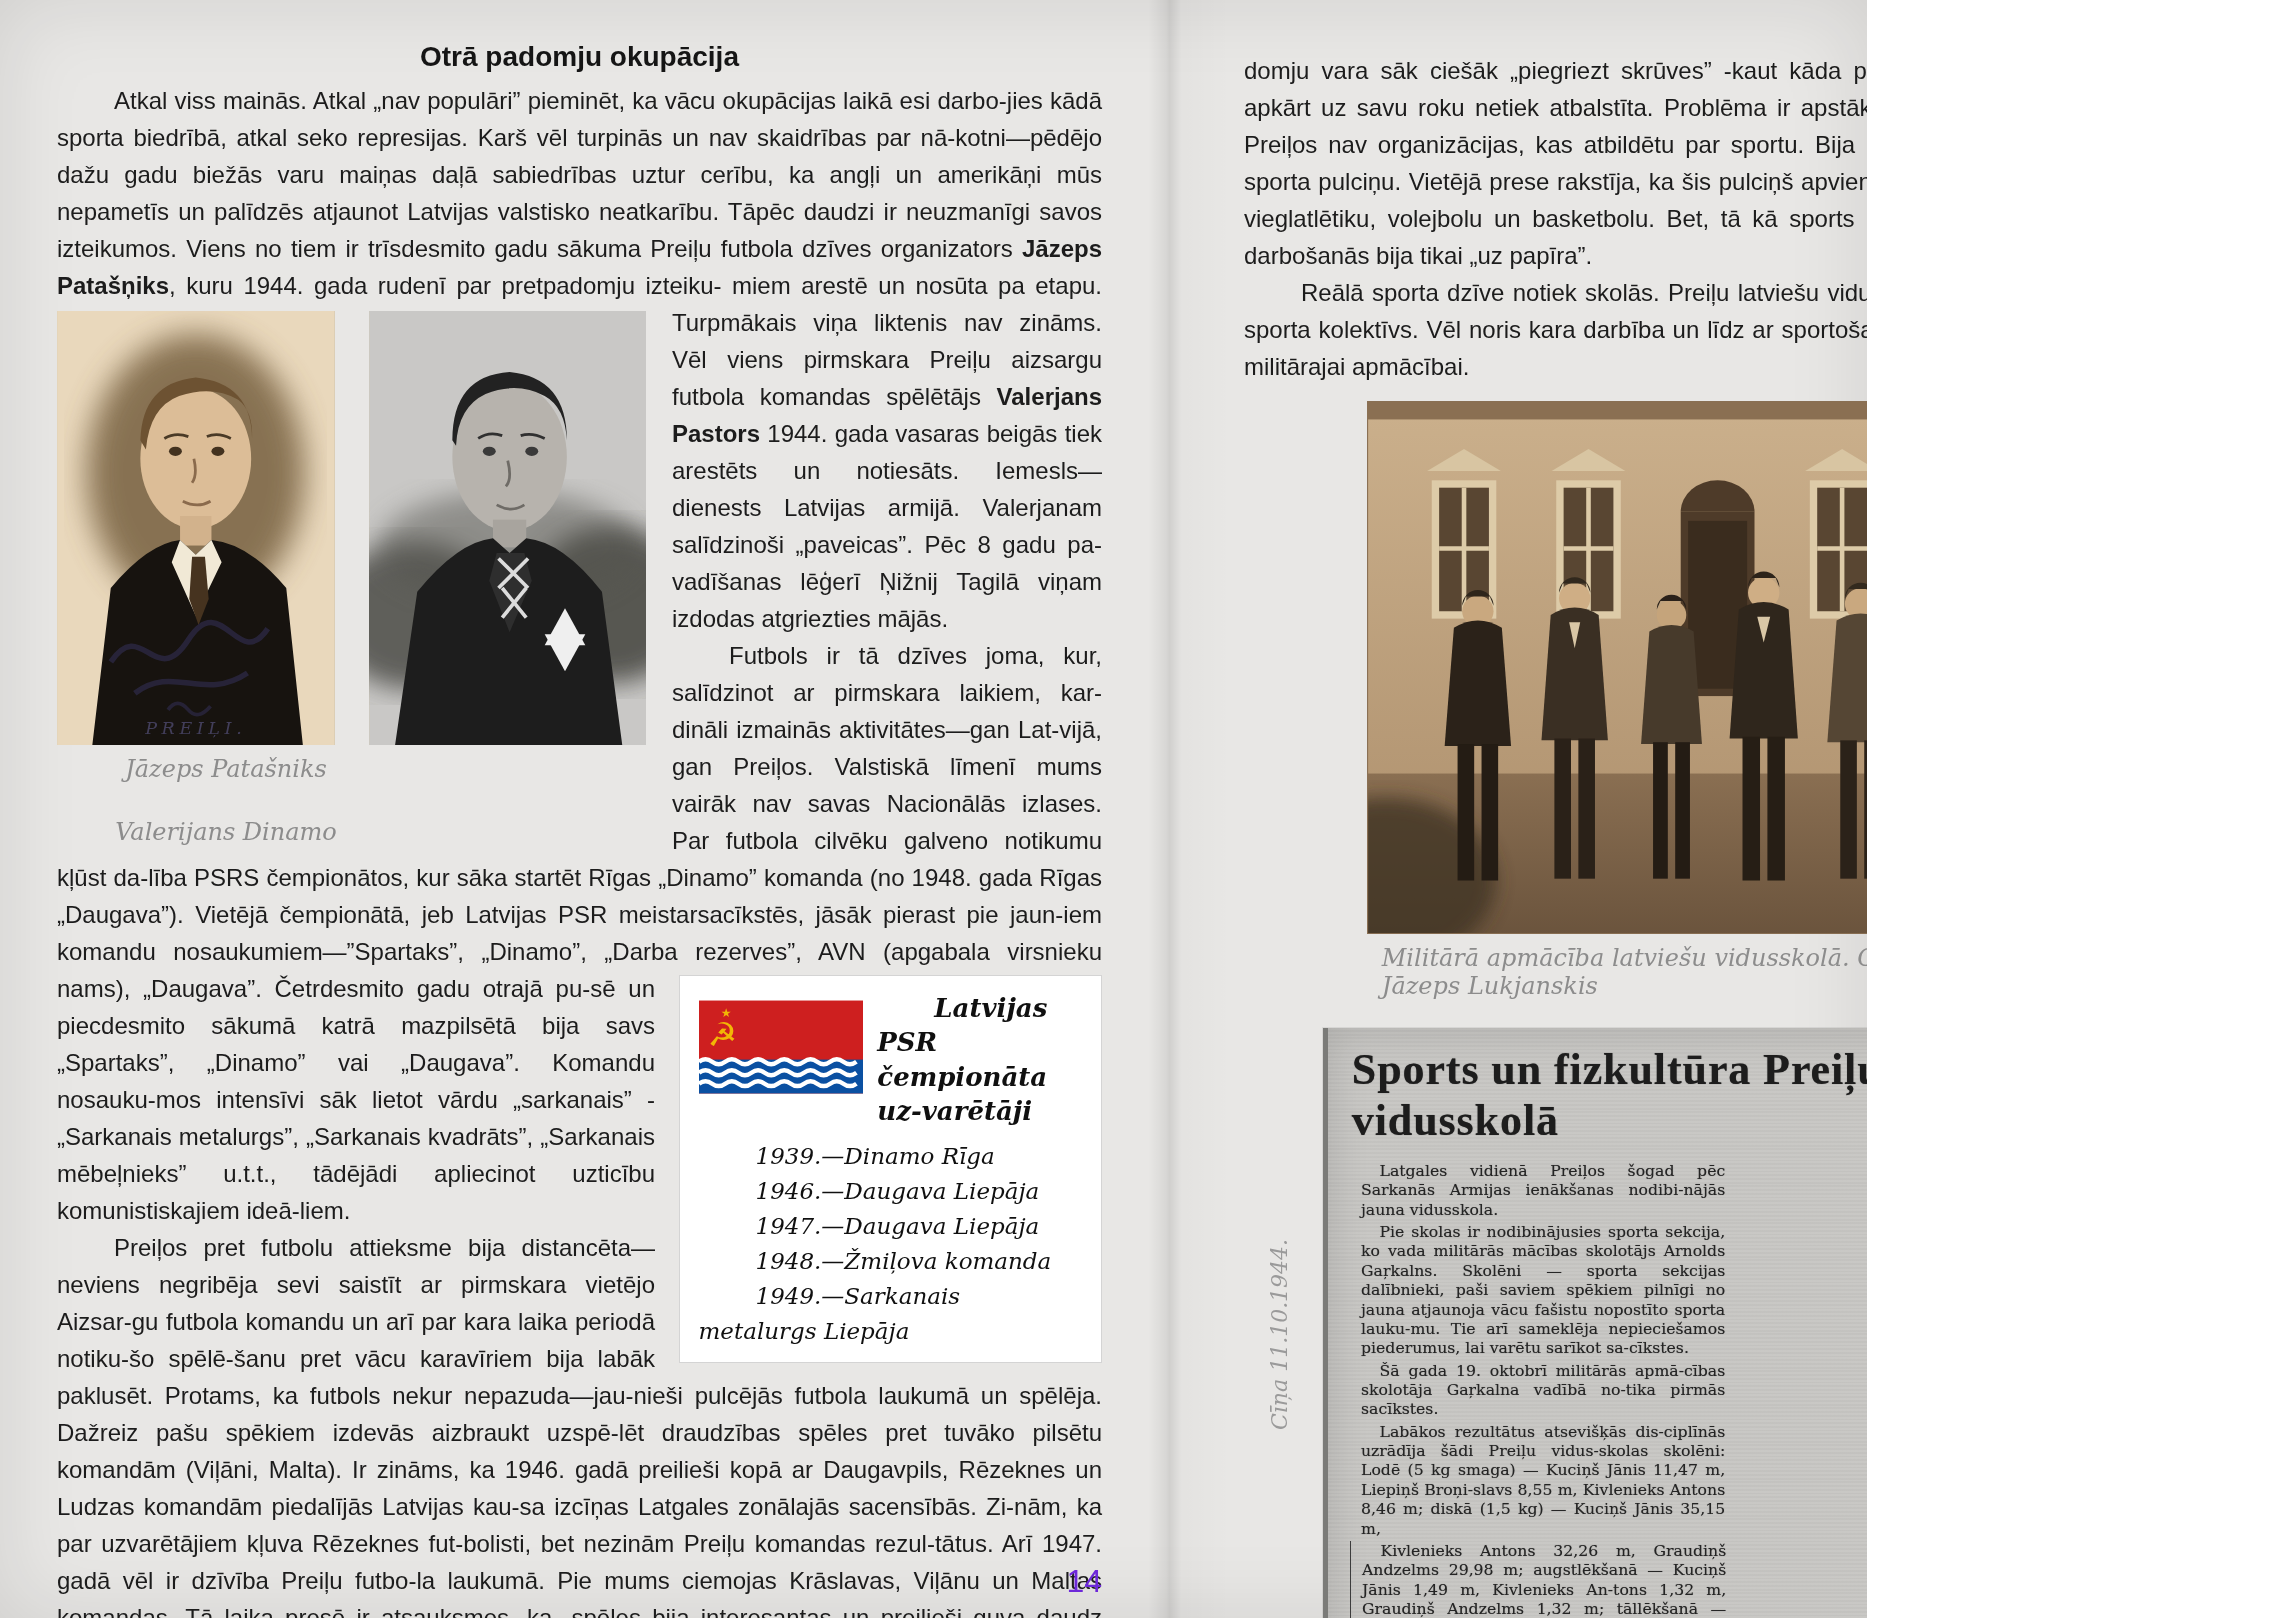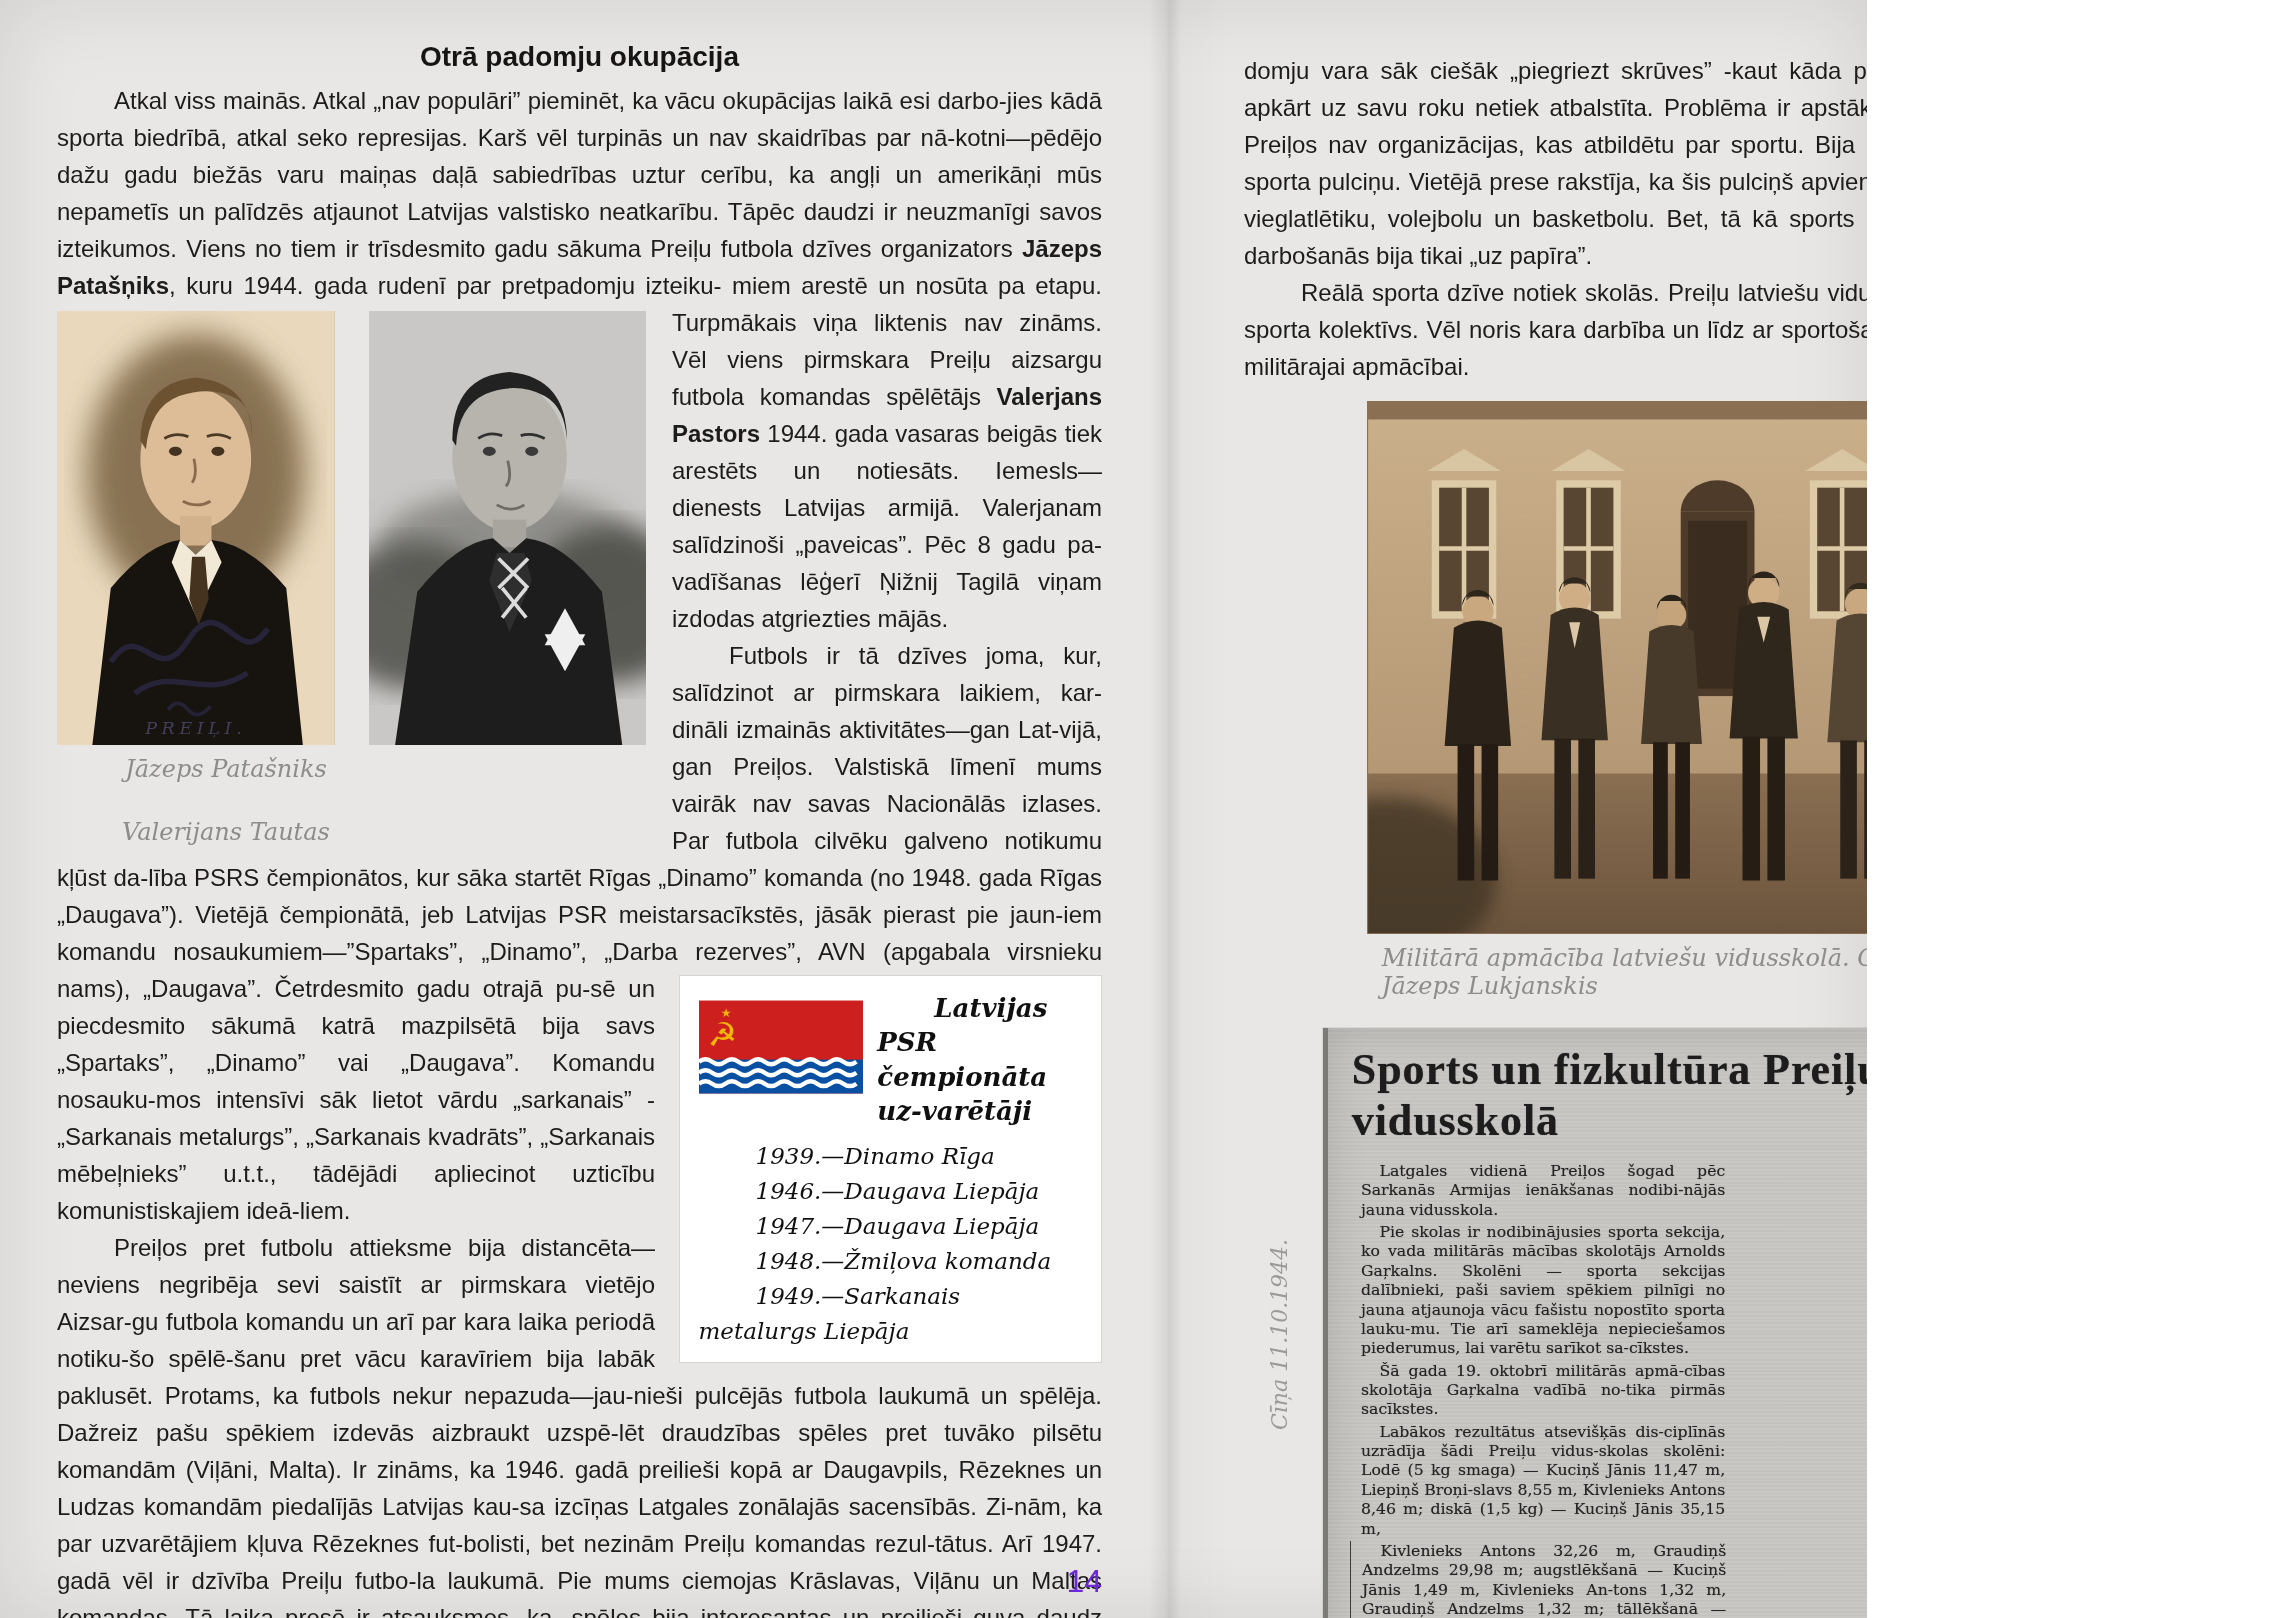--- a/index.html
+++ b/index.html
@@ -117,21 +117,21 @@
               <path d="M28,470 L52,304 Q96,250 134,246 L152,262 L170,246 Q210,250 252,304 L274,470 Z" fill="#1d1d1d"></path>
               <path d="M138,262 L168,262 L176,292 L152,348 L130,292 Z" fill="#2e2e2e"></path>
               <path d="M140,268 L172,300 M172,268 L140,300 M144,300 L170,332 M170,300 L144,332" stroke="#dcdcdc" stroke-width="4" fill="none"></path>
               <polygon points="212,322 234,362 190,362" fill="#efefef"></polygon>
               <polygon points="212,390 190,350 234,350" fill="#efefef"></polygon>
             </svg>
           </div>
         </div>
         <div class="cap-row">
           <div class="cap hand">Jāzeps Patašniks</div>
-          <div class="cap hand">Valerijans Tautas</div>
+          <div class="cap hand">Valerijans Dinamo</div>
         </div>
       </div>
       <span>miem arestē un nosūta pa etapu. Turpmākais viņa liktenis nav zināms. Vēl viens pirmskara Preiļu aizsargu futbola komandas spēlētājs </span><b>Valerjans Pastors</b><span> 1944. gada vasaras beigās tiek arestēts un notiesāts. Iemesls—dienests Latvijas armijā. Valerjanam salīdzinoši „paveicas”. Pēc 8 gadu pa-vadīšanas lēģerī Ņižnij Tagilā viņam izdodas atgriezties mājās.</span>
     </div>
 
     <div class="para ind">
       <span>Futbols ir tā dzīves joma, kur, salīdzinot ar pirmskara laikiem, kar-dināli izmainās aktivitātes—gan Lat-vijā, gan Preiļos. Valstiskā līmenī mums vairāk nav savas Nacionālās izlases. Par futbola cilvēku galveno notikumu kļūst da-lība PSRS čempionātos, kur sāka startēt Rīgas „Dinamo” komanda (no 1948. gada Rīgas „Daugava”). Vietējā čempionātā, jeb Latvijas PSR meistarsacīkstēs, jāsāk pierast pie jaun-iem komandu nosaukumiem—”Spartaks”, „Dinamo”, „Darba rezerves”, AVN (apgabala </span>
       <div class="champ-box">
         <div class="champ-head">
           <svg class="flag" viewBox="0 0 300 170" xmlns="http://www.w3.org/2000/svg" style="font-size:26px">

